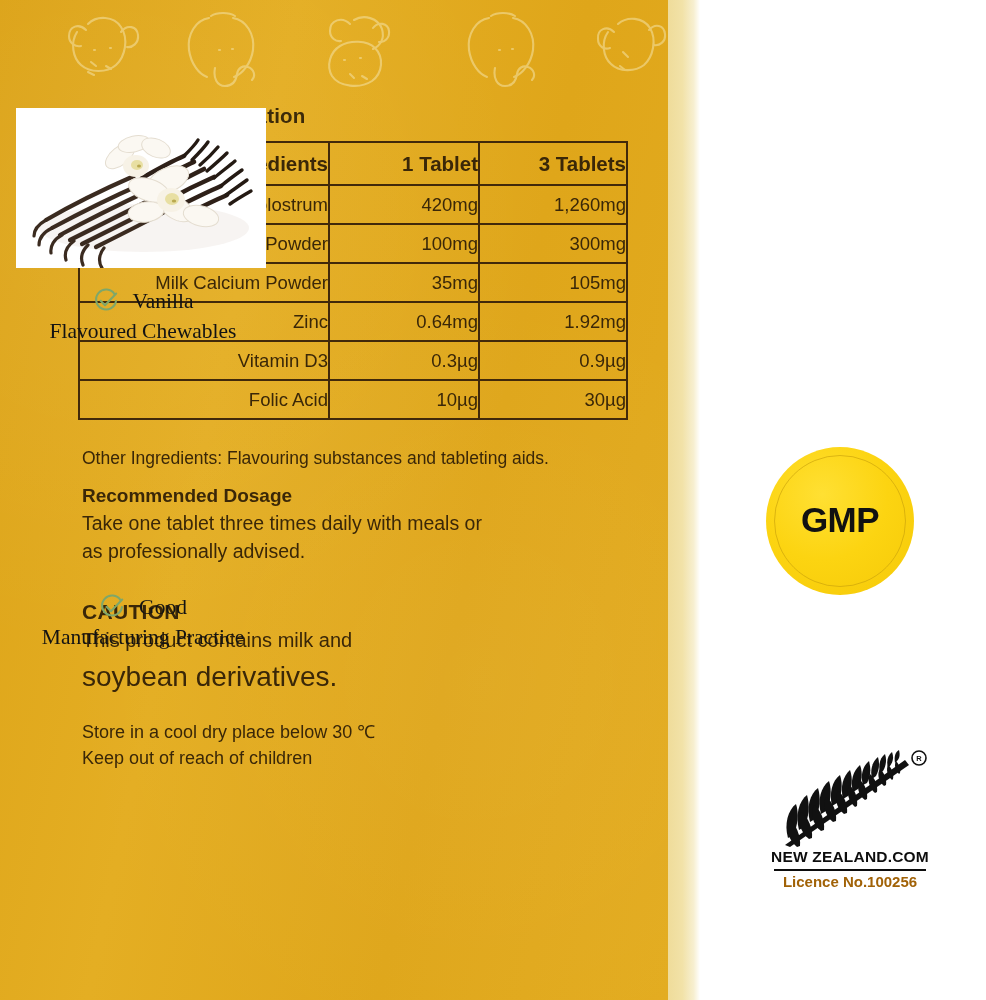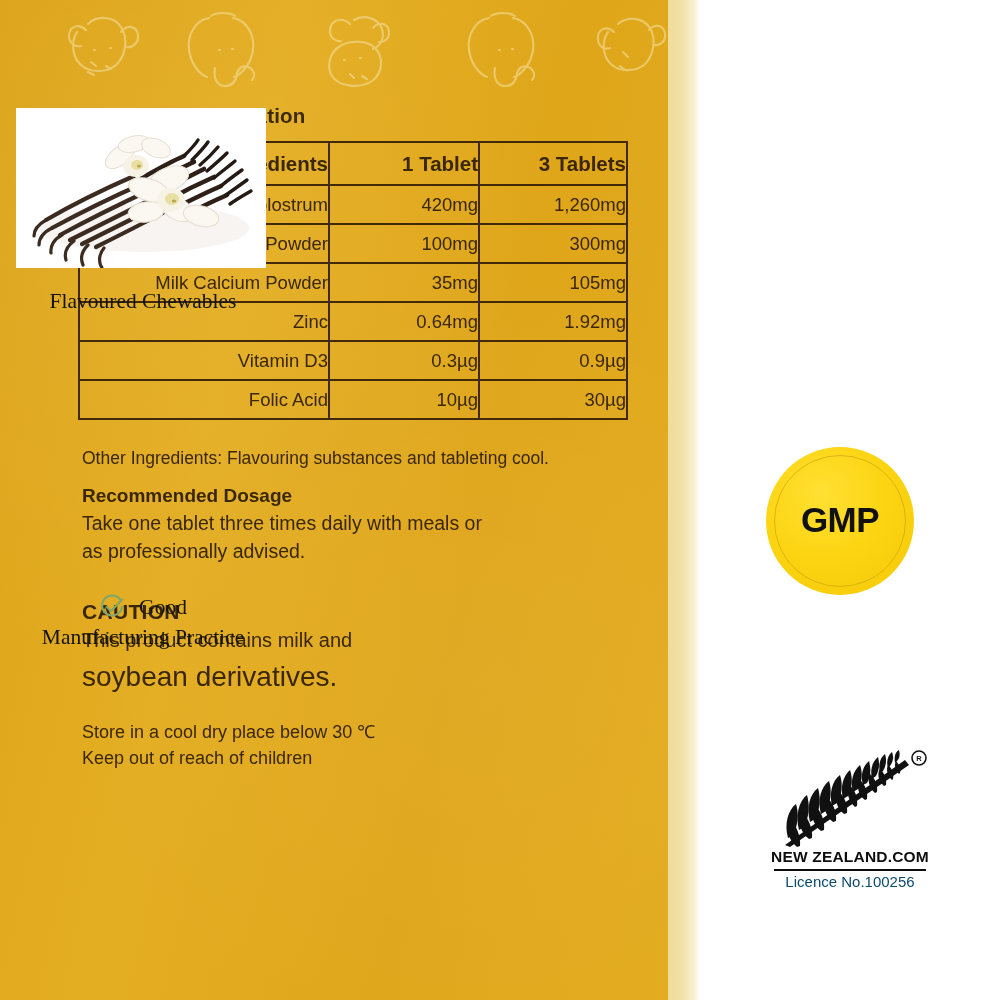--- a/index.html
+++ b/index.html
@@ -104,21 +104,21 @@
   
   #nz-logo { position: absolute; left: 765px; top: 748px; width: 170px; height: 150px; }
   #nz-fern { position: absolute; left: 8px; top: 0; width: 160px; height: 100px; }
   #nz-wordmark {
     position: absolute; left: 0; top: 100px; width: 170px; text-align: center;
     font-size: 15.5px; font-weight: 700; color: #0d0d0d; letter-spacing: .2px;
   }
   #nz-rule { position: absolute; left: 9px; top: 121px; width: 152px; height: 2px; background: #0d0d0d; }
   #nz-licence {
     position: absolute; left: 0; top: 125px; width: 170px; text-align: center;
-    font-size: 15px; font-weight: 400; color: #0c4a6e;
+    font-size: 15px; font-weight: 700; color: #a16207;
   }
 </style>
 </head>
 <body>
 
 <div id="page">
 
   <div id="label-panel">
 
     <div id="deco-row">
@@ -206,21 +206,21 @@
           <td class="cell-num">0.9µg</td>
         </tr>
         <tr>
           <td>Folic Acid</td>
           <td class="cell-num">10µg</td>
           <td class="cell-num">30µg</td>
         </tr>
       </tbody>
     </table>
 
-    <div class="body-text" id="other-ing">Other Ingredients: Flavouring substances and tableting cool.</div>
+    <div class="body-text" id="other-ing">Other Ingredients: Flavouring substances and tableting aids.</div>
 
     <div class="body-text" id="dosage-head">Recommended Dosage</div>
     <div class="body-text" id="dosage-l1">Take one tablet three times daily with meals or</div>
     <div class="body-text" id="dosage-l2">as professionally advised.</div>
 
     <div class="body-text" id="caution-head">CAUTION</div>
     <div class="body-text" id="caution-l1">This product contains milk and</div>
     <div class="body-text" id="caution-l2">soybean derivatives.</div>
 
     <div class="body-text" id="store-l1">Store in a cool dry place below 30 ℃</div>
@@ -277,20 +277,27 @@
       <ellipse cx="121" cy="57" rx="6" ry="5"></ellipse>
       <ellipse cx="156" cy="91" rx="7" ry="6"></ellipse>
     </g>
     <g fill="#b9a94e">
       <ellipse cx="123" cy="58" rx="2" ry="1.5"></ellipse>
       <ellipse cx="158" cy="93" rx="2.2" ry="1.6"></ellipse>
     </g>
   </svg>
 
   <div class="feature-block" id="vanilla-feature">
+    <div class="feature-line line-one">
+      <svg class="check-icon" width="26" height="26" viewBox="0 0 26 26">
+        <path d="M21.6 6.2A10 10 0 1 0 23 13" fill="none" stroke="#7ea76a" stroke-width="2.1" stroke-linecap="round"></path>
+        <path d="M7.6 12.8l4.4 4.4L23.2 5.6" fill="none" stroke="#7ea76a" stroke-width="2.1" stroke-linecap="round" stroke-linejoin="round"></path>
+      </svg>
+      <span>Vanilla</span>
+    </div>
     <div class="feature-line">Flavoured Chewables</div>
   </div>
 
   <div id="gmp-coin">
     <div id="gmp-ring"></div>
     <div id="gmp-text">GMP</div>
   </div>
 
   <div class="feature-block" id="gmp-feature">
     <div class="feature-line line-one">

